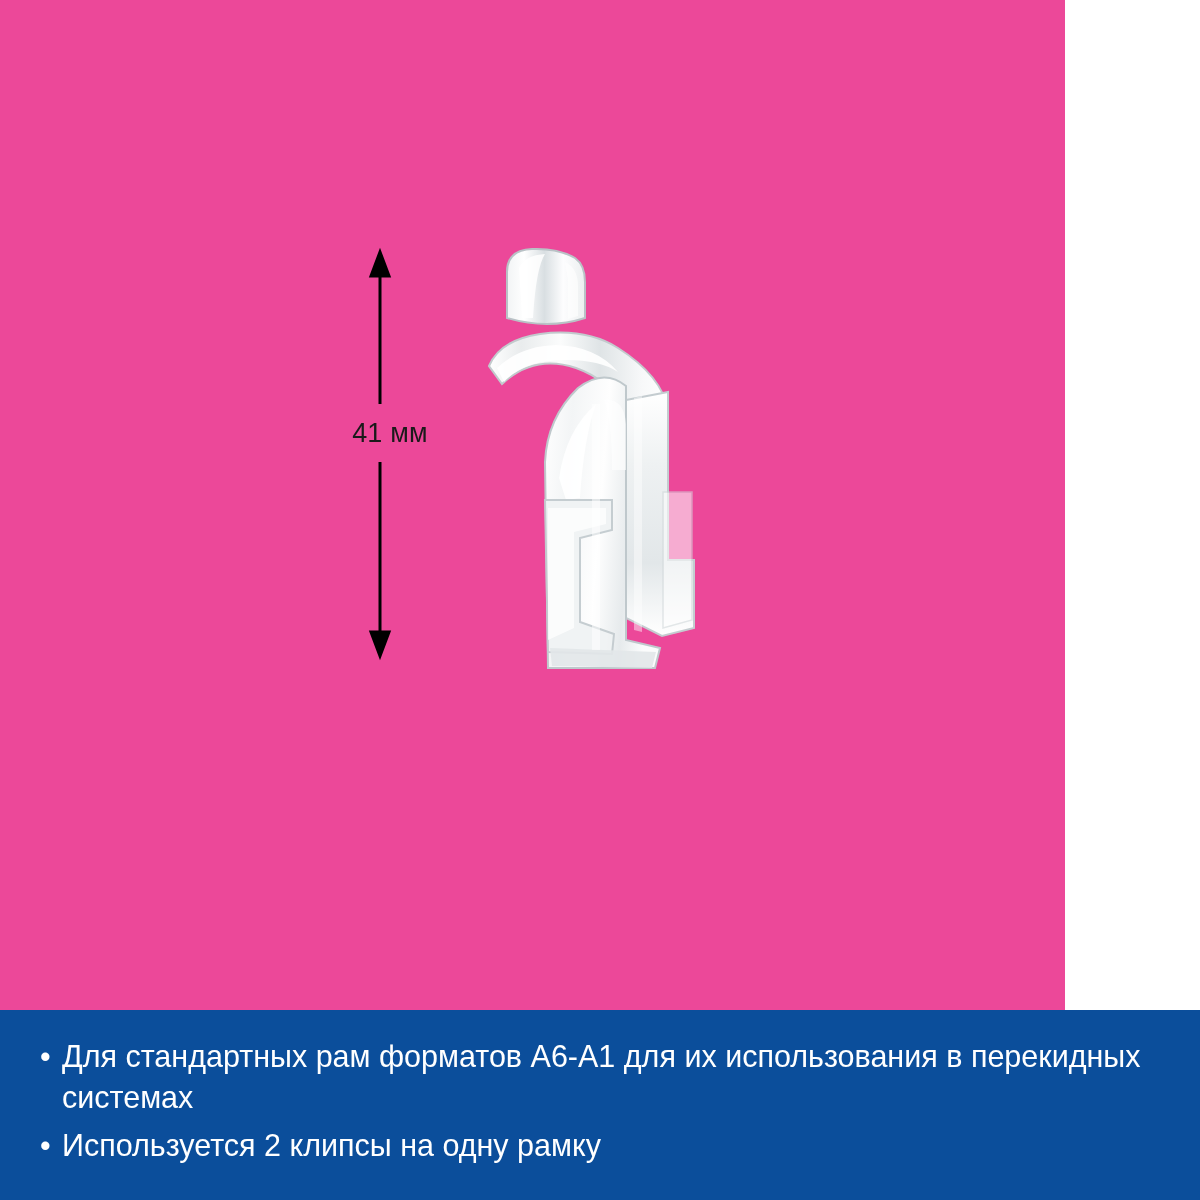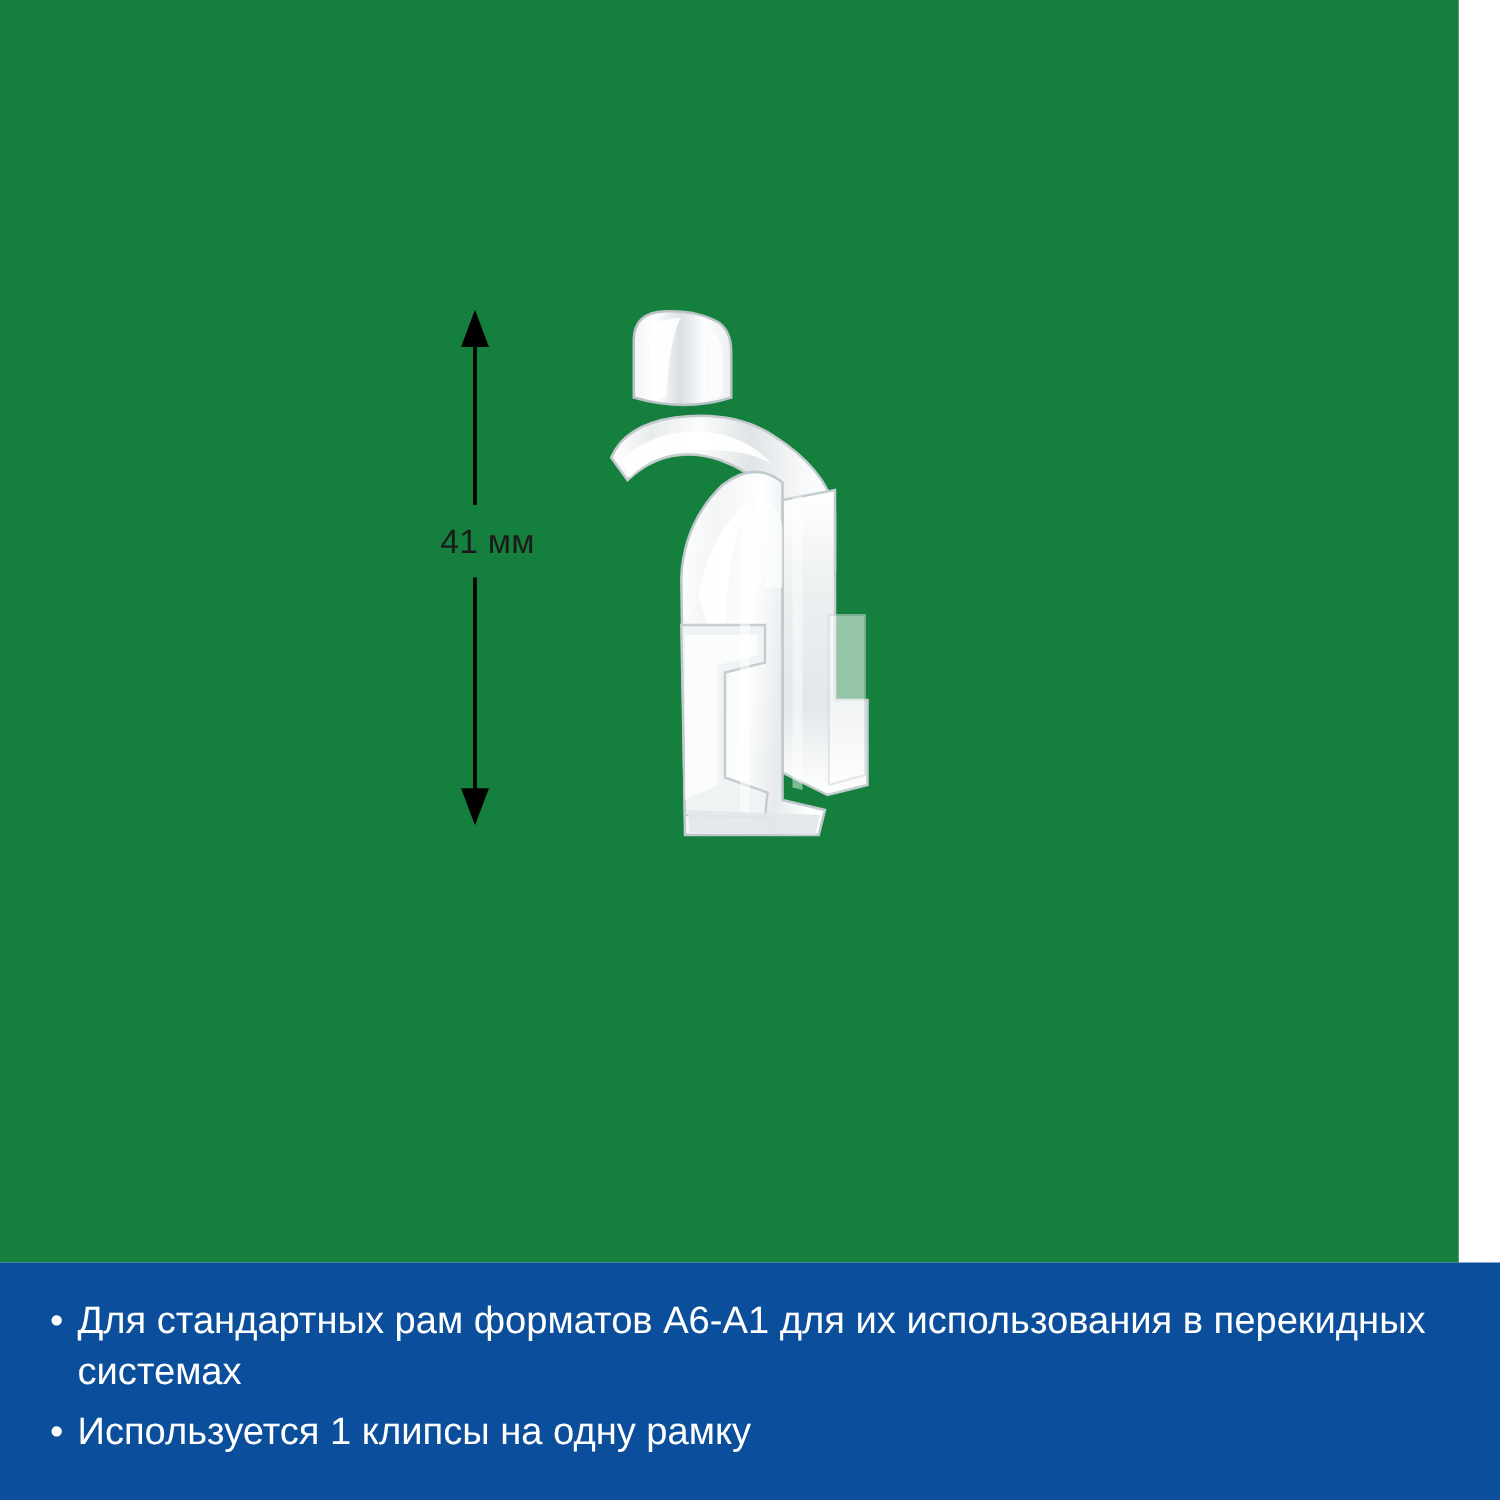--- a/index.html
+++ b/index.html
@@ -11,23 +11,23 @@
     height: 1200px;
     background: #ffffff;
     font-family: "Liberation Sans", sans-serif;
     overflow: hidden;
     position: relative;
   }
   .product-figure {
     position: absolute;
     left: 0;
     top: 0;
-    width: 1167px;
+    width: 1065px;
     height: 1010px;
-    background: #15803d;
+    background: #ec4899;
   }
   .dimension-label {
     position: absolute;
     left: 330px;
     top: 418px;
     width: 120px;
     text-align: center;
     font-size: 27px;
     color: #1a1a1a;
     font-family: "Liberation Sans", sans-serif;
@@ -144,16 +144,16 @@
 </div>
 
 <div class="info-bar">
   <ul class="info-list">
     <li>
       <span class="bullet">•</span>
       <span class="txt">Для стандартных рам форматов А6-А1 для их использования в перекидных системах</span>
     </li>
     <li>
       <span class="bullet">•</span>
-      <span class="txt">Используется 1 клипсы на одну рамку</span>
+      <span class="txt">Используется 2 клипсы на одну рамку</span>
     </li>
   </ul>
 </div>
 
 </body></html>

